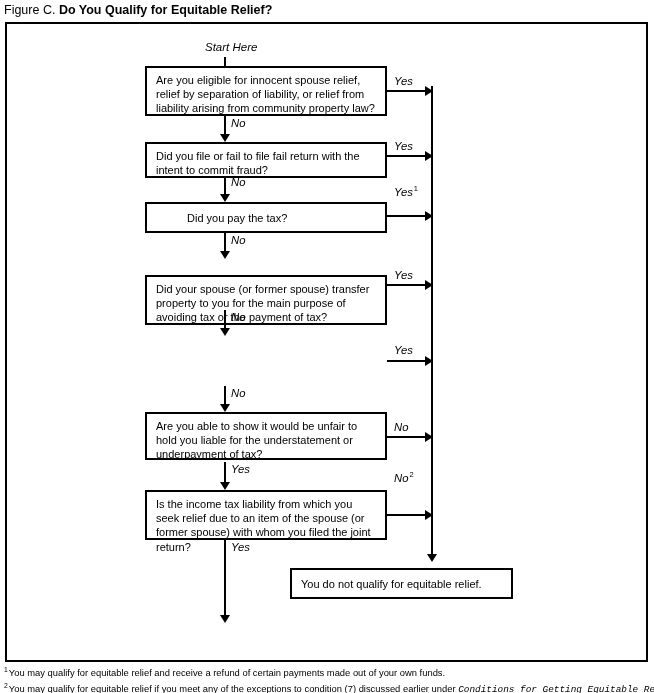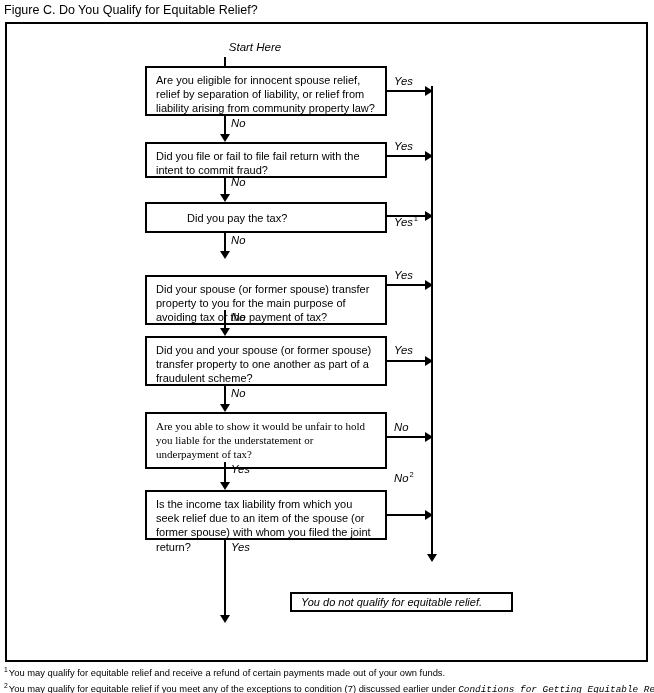--- a/index.html
+++ b/index.html
@@ -19,21 +19,21 @@
   
   #figure-title {
     position: absolute;
     left: 4px;
     top: 3px;
     font-size: 12.5px;
     line-height: 14px;
     white-space: nowrap;
   }
   #figure-title .fig-label { font-weight: normal; }
-  #figure-title .fig-name  { font-weight: normal; text-align: center; }
+  #figure-title .fig-name  { font-weight: bold; text-align: center; }
 
   
   #chart-frame {
     position: absolute;
     left: 5px;
     top: 22px;
     width: 643px;
     height: 640px;
     border: 2px solid #000000;
     box-sizing: border-box;
@@ -47,21 +47,21 @@
     width: 654px;
     height: 693px;
   }
 
   
   #start-here-label {
     position: absolute;
     left: 205px;
     top: 41px;
     width: 100px;
-    text-align: center;
+    text-align: left;
     font-size: 11.5px;
     font-style: italic;
     font-family: "Liberation Sans", sans-serif;
   }
 
   
   .flow-box {
     position: absolute;
     border: 2px solid #000000;
     box-sizing: border-box;
@@ -177,54 +177,53 @@
   <div class="arrow-down" style="left:220px; top:194px;"></div>
   <div class="branch-label" style="left:231px; top:176px;">
     <span>No</span>
   </div>
 
   <div class="flow-box center-text" style="left:145px; top:202px; width:242px; height:31px;padding-left:40px;">
     <span>Did you pay the tax?</span>
   </div>
   <div class="hline" style="left:387px; top:215px; width:40px;"></div>
   <div class="arrow-right" style="left:425px; top:211px;"></div>
-  <div class="branch-label" style="left:394px; top:214px;">
+  <div class="branch-label" style="left:394px; top:184px;">
     <span>Yes</span><sup>1</sup>
   </div>
   <div class="vline" style="left:224px; top:233px; height:22px;"></div>
   <div class="arrow-down" style="left:220px; top:251px;"></div>
   <div class="branch-label" style="left:231px; top:234px;">
     <span>No</span>
   </div>
 
   <div class="flow-box" style="left:145px; top:260px; width:242px; height:50px;margin-top:15px;">Did your spouse (or former spouse) transfer property to you for the main purpose of avoiding tax or the payment of tax?</div>
   <div class="hline" style="left:387px; top:284px; width:40px;"></div>
   <div class="arrow-right" style="left:425px; top:280px;"></div>
   <div class="branch-label" style="left:394px; top:269px;">
     <span>Yes</span>
   </div>
   <div class="vline" style="left:224px; top:310px; height:22px;"></div>
   <div class="arrow-down" style="left:220px; top:328px;"></div>
   <div class="branch-label" style="left:231px; top:311px;">
     <span>No</span>
   </div>
 
-  <div class="flow-box" style="left:145px; top:336px; width:242px; height:50px;">Did you and your spouse (or former spouse) transfer property to one another as part of a fraudulent scheme?</div>
   <div class="hline" style="left:387px; top:360px; width:40px;"></div>
   <div class="arrow-right" style="left:425px; top:356px;"></div>
   <div class="branch-label" style="left:394px; top:344px;">
     <span>Yes</span>
   </div>
   <div class="vline" style="left:224px; top:386px; height:22px;"></div>
   <div class="arrow-down" style="left:220px; top:404px;"></div>
   <div class="branch-label" style="left:231px; top:387px;">
     <span>No</span>
   </div>
 
-  <div class="flow-box" style="left:145px; top:412px; width:242px; height:57px;font-family:Liberation Serif, serif;">Are you able to show it would be unfair to hold you liable for the understatement or underpayment of tax?</div>
+  <div class="flow-box" style="left:145px; top:412px; width:242px; height:48px;">Are you able to show it would be unfair to hold you liable for the understatement or underpayment of tax?</div>
   <div class="hline" style="left:387px; top:436px; width:40px;"></div>
   <div class="arrow-right" style="left:425px; top:432px;"></div>
   <div class="branch-label" style="left:394px; top:421px;">
     <span>No</span>
   </div>
   <div class="vline" style="left:224px; top:462px; height:24px;"></div>
   <div class="arrow-down" style="left:220px; top:482px;"></div>
   <div class="branch-label" style="left:231px; top:463px;">
     <span>Yes</span>
   </div>
@@ -235,21 +234,21 @@
   <div class="branch-label" style="left:394px; top:470px;">
     <span>No</span><sup>2</sup>
   </div>
   <div class="branch-label" style="left:231px; top:541px;">
     <span>Yes</span>
   </div>
 
   <div class="vline" style="left:431px; top:86px; height:474px;"></div>
   <div class="arrow-down" style="left:427px; top:554px;"></div>
 
-  <div class="flow-box center-text" style="left:290px; top:592px; width:223px; height:20px;font-style:italic;">
+  <div class="flow-box center-text" style="left:290px; top:568px; width:223px; height:31px;">
     <span>You do not qualify for equitable relief.</span>
   </div>
 
   <div class="vline" style="left:224px; top:540px; height:79px;"></div>
   <div class="arrow-down" style="left:220px; top:615px;"></div>
 
 
 </div>
 
 <div id="footnotes">

